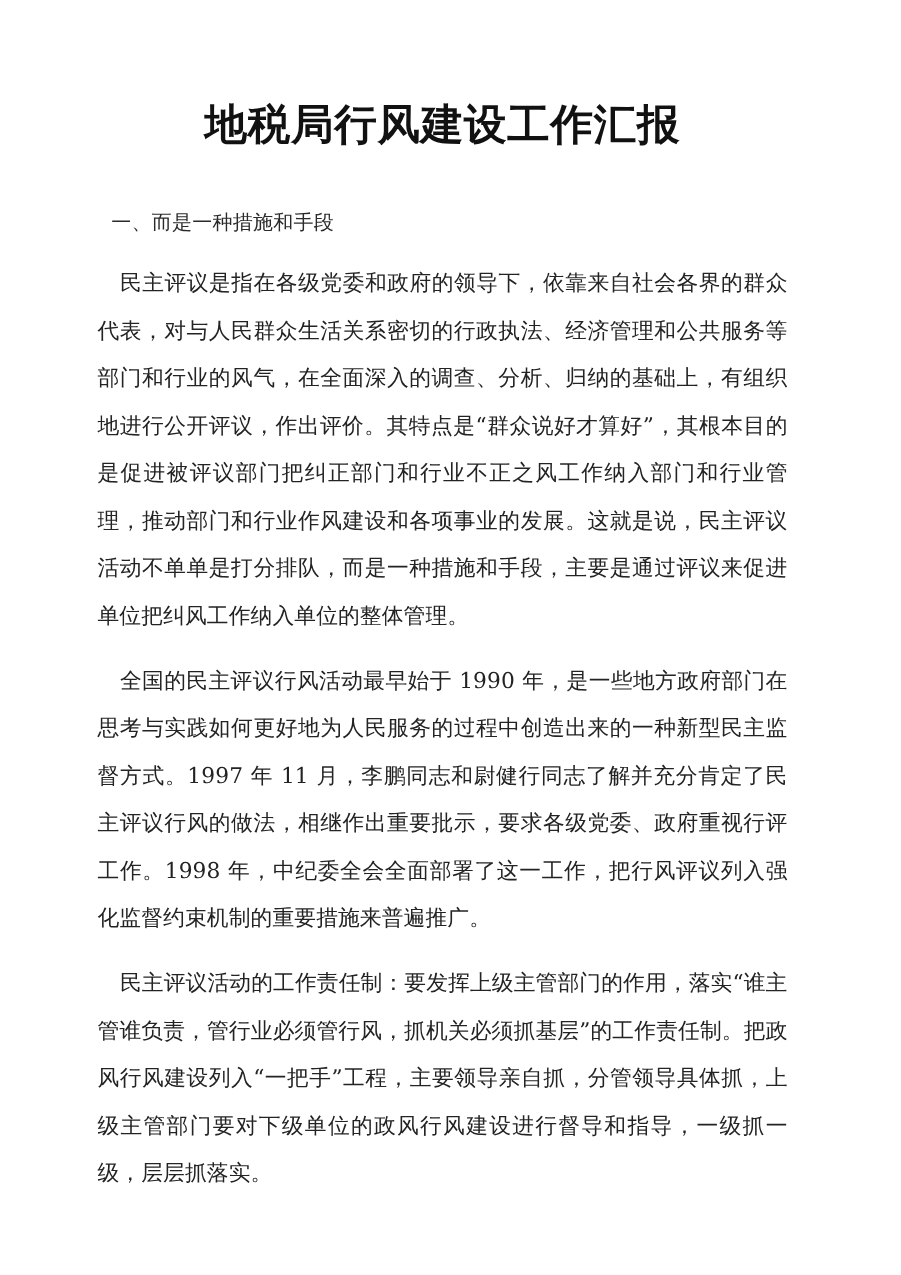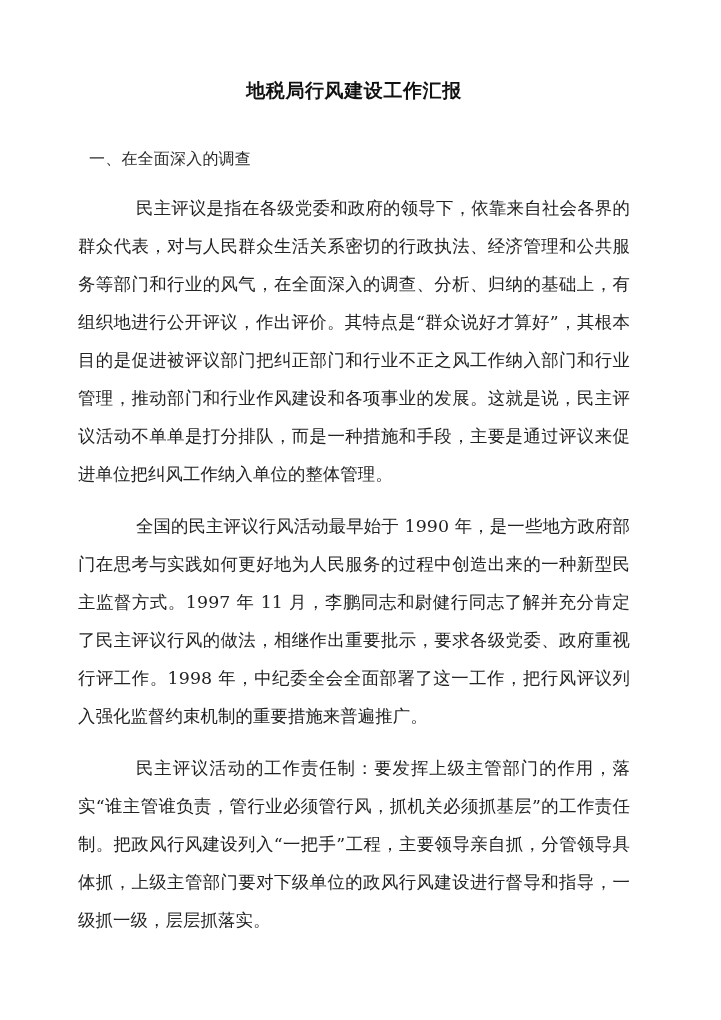--- a/index.html
+++ b/index.html
@@ -24,21 +24,21 @@
   .doc-body {
     position: absolute;
     left: 78px;
     top: 0;
     width: 552px;
   }
   .doc-title {
     margin: 0;
     padding-top: 79px;
     text-align: center;
-    font-size: 19px;
+    font-size: 34px;
     font-weight: 700;
     letter-spacing: 0.6px;
     line-height: 1.25;
     color: #111111;
     font-family: "DejaVu Serif", "Liberation Serif", serif;
   }
   .section-heading {
     margin: 0;
     padding-top: 43px;
     padding-left: 11px;
@@ -58,32 +58,31 @@
     text-indent: 0;
     letter-spacing: 0.1px;
     color: #232323;
     word-break: break-all;
   }
   .para.first-para {
     padding-top: 18px;
   }
   .para .lead {
     padding-left: 18px;
-    margin-left: 40px;
   }
 </style>
 </head>
 <body>
 
 <div class="page">
   <div class="doc-body">
 
     <h1 class="doc-title">地税局行风建设工作汇报</h1>
 
-    <p class="section-heading">一、在全面深入的调查</p>
+    <p class="section-heading">一、而是一种措施和手段</p>
 
     <p class="para first-para">
       <span class="lead">民主评议是指在各级党委和政府的领导下，依靠来自社会各界的群众代表，对与人民群众生活关系密切的行政执法、经济管理和公共服务等部门和行业的风气，在全面深入的调查、分析、归纳的基础上，有组织地进行公开评议，作出评价。其特点是“群众说好才算好”，其根本目的是促进被评议部门把纠正部门和行业不正之风工作纳入部门和行业管理，推动部门和行业作风建设和各项事业的发展。这就是说，民主评议活动不单单是打分排队，而是一种措施和手段，主要是通过评议来促进单位把纠风工作纳入单位的整体管理。</span>
     </p>
 
     <p class="para">
       <span class="lead">全国的民主评议行风活动最早始于 1990 年，是一些地方政府部门在思考与实践如何更好地为人民服务的过程中创造出来的一种新型民主监督方式。1997 年 11 月，李鹏同志和尉健行同志了解并充分肯定了民主评议行风的做法，相继作出重要批示，要求各级党委、政府重视行评工作。1998 年，中纪委全会全面部署了这一工作，把行风评议列入强化监督约束机制的重要措施来普遍推广。</span>
     </p>
 
 

